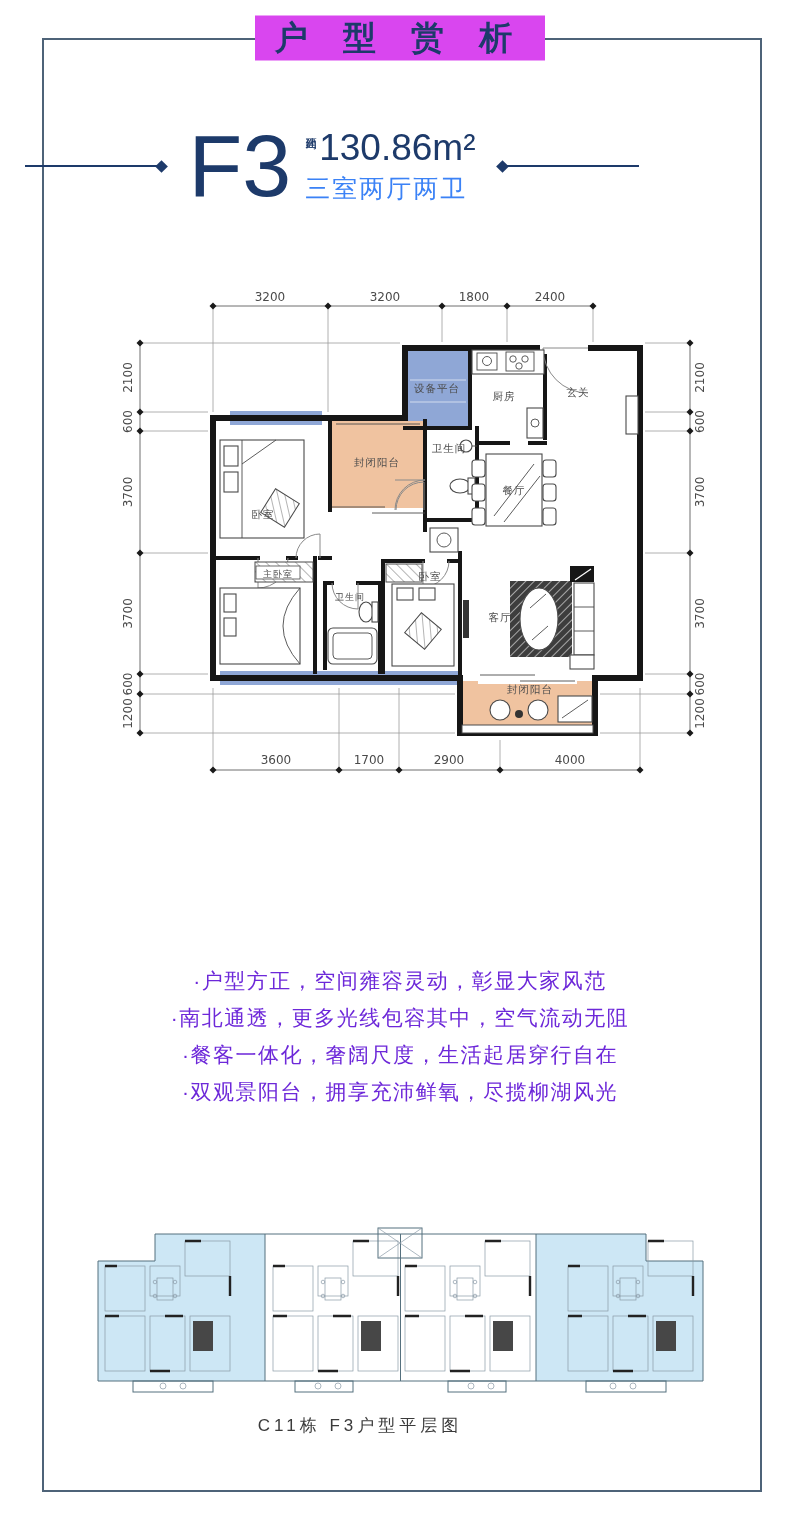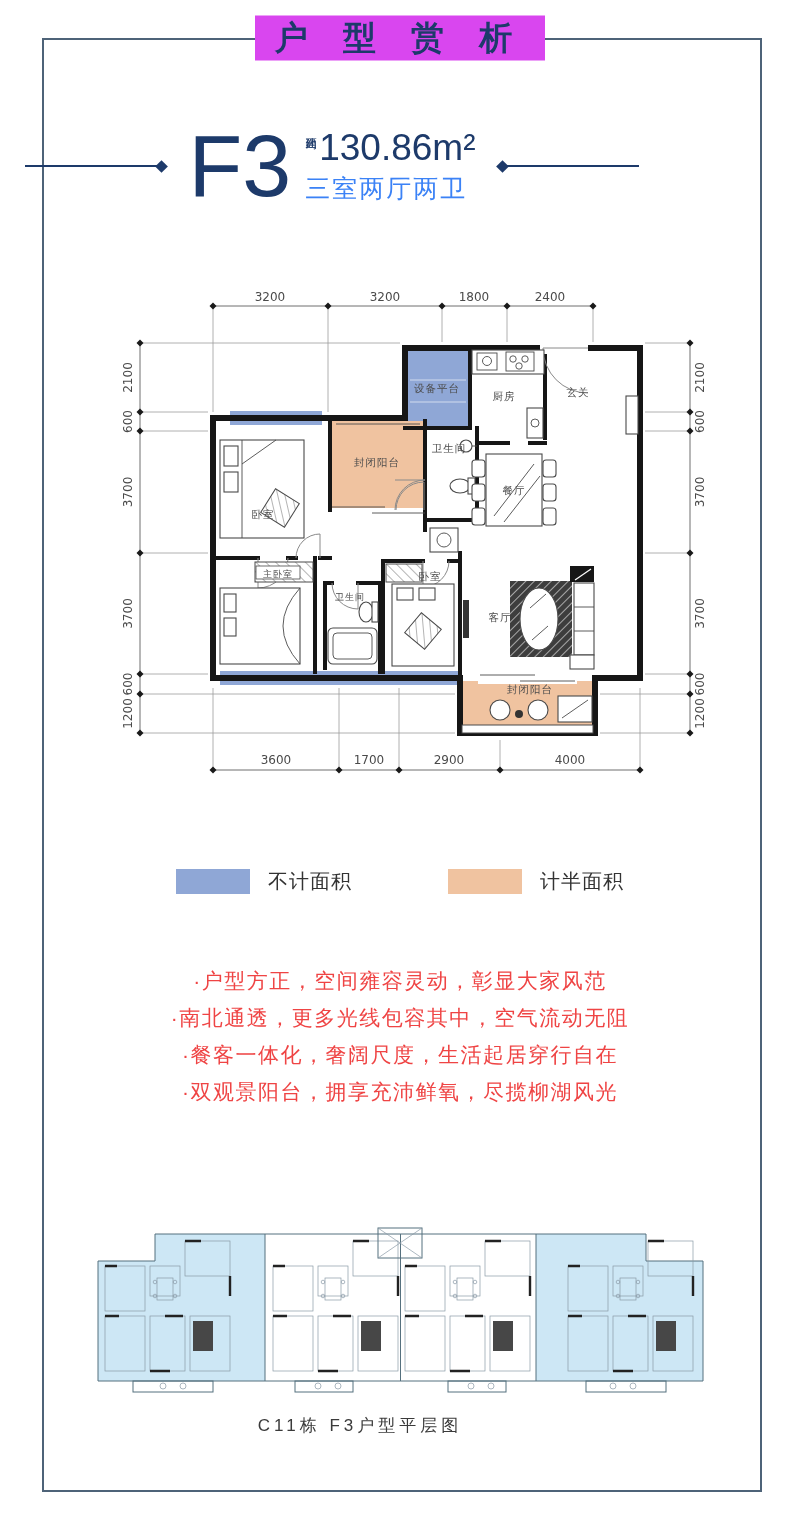--- a/index.html
+++ b/index.html
@@ -30,21 +30,21 @@
   .plan-svg{position:absolute;left:80px;top:288px;}
   
   .legend{position:absolute;top:868px;left:0;width:800px;display:flex;justify-content:center;gap:96px;align-items:center;}
   .legend-item{display:flex;align-items:center;gap:18px;}
   .swatch{width:74px;height:25px;}
   .sw-blue{background:#8fa7d6;}
   .sw-orange{background:#f0c3a0;}
   .legend-label{font-size:20px;color:#333333;letter-spacing:1px;}
   
   .features{position:absolute;top:962px;left:0;width:800px;text-align:center;}
-  .features div{font-size:21px;line-height:37px;color:#ef4444;letter-spacing:1.5px;}
+  .features div{font-size:21px;line-height:37px;color:#6d28d9;letter-spacing:1.5px;}
   
   .mini-svg{position:absolute;left:93px;top:1226px;}
   .caption{position:absolute;top:1414px;left:0;width:720px;text-align:center;
            font-size:17px;letter-spacing:4px;color:#3a3a3a;}
   
   .wall{stroke:#161616;stroke-width:6;fill:none;stroke-linecap:square;}
   .iwall{stroke:#161616;stroke-width:4;fill:none;stroke-linecap:square;}
   .dim{stroke:#6f6f6f;stroke-width:1;}
   .ext{stroke:#9d9d9d;stroke-width:0.8;}
   .tick{fill:#1a1a1a;}
@@ -296,30 +296,20 @@
       <text x="434" y="206" text-anchor="middle" class="roomtxt">餐厅</text>
       <rect x="176" y="278" width="44" height="13" fill="#ffffff" stroke="#4a4a4a" stroke-width="0.8"></rect>
       <text x="198" y="288.5" text-anchor="middle" class="roomtxt" style="font-size:9px">主卧室</text>
       <text x="270" y="312" text-anchor="middle" class="roomtxt" style="font-size:9px">卫生间</text>
       <text x="350" y="292" text-anchor="middle" class="roomtxt">卧室</text>
       <text x="420" y="333" text-anchor="middle" class="roomtxt">客厅</text>
       <text x="450" y="405" text-anchor="middle" class="roomtxt">封闭阳台</text>
     </g>
   </svg>
 
-  <div class="legend">
-    <div class="legend-item">
-      <div class="swatch sw-blue"></div>
-      <div class="legend-label">不计面积</div>
-    </div>
-    <div class="legend-item">
-      <div class="swatch sw-orange"></div>
-      <div class="legend-label">计半面积</div>
-    </div>
-  </div>
 
   <div class="features">
     <div>·户型方正，空间雍容灵动，彰显大家风范</div>
     <div>·南北通透，更多光线包容其中，空气流动无阻</div>
     <div>·餐客一体化，奢阔尺度，生活起居穿行自在</div>
     <div>·双观景阳台，拥享充沛鲜氧，尽揽柳湖风光</div>
   </div>
 
   <svg class="mini-svg" width="615" height="175" viewBox="0 0 615 175">
     <defs>

